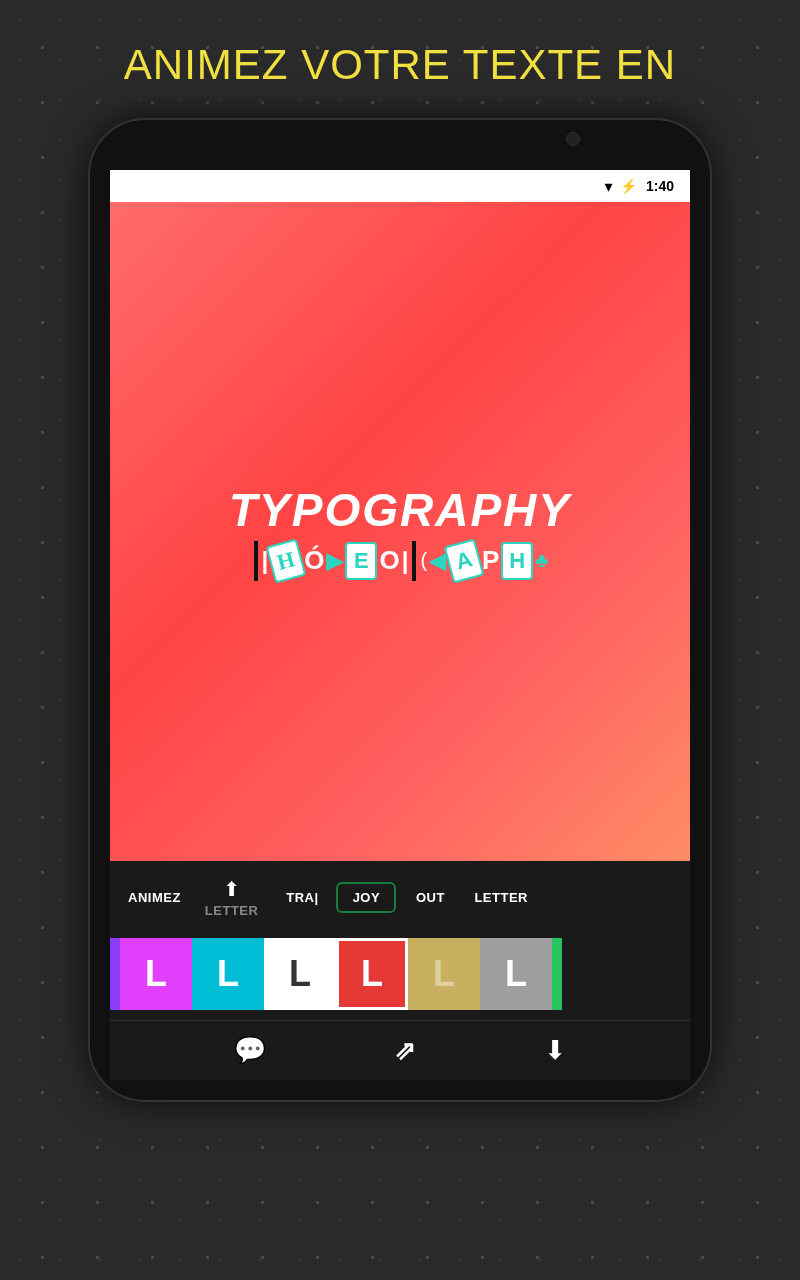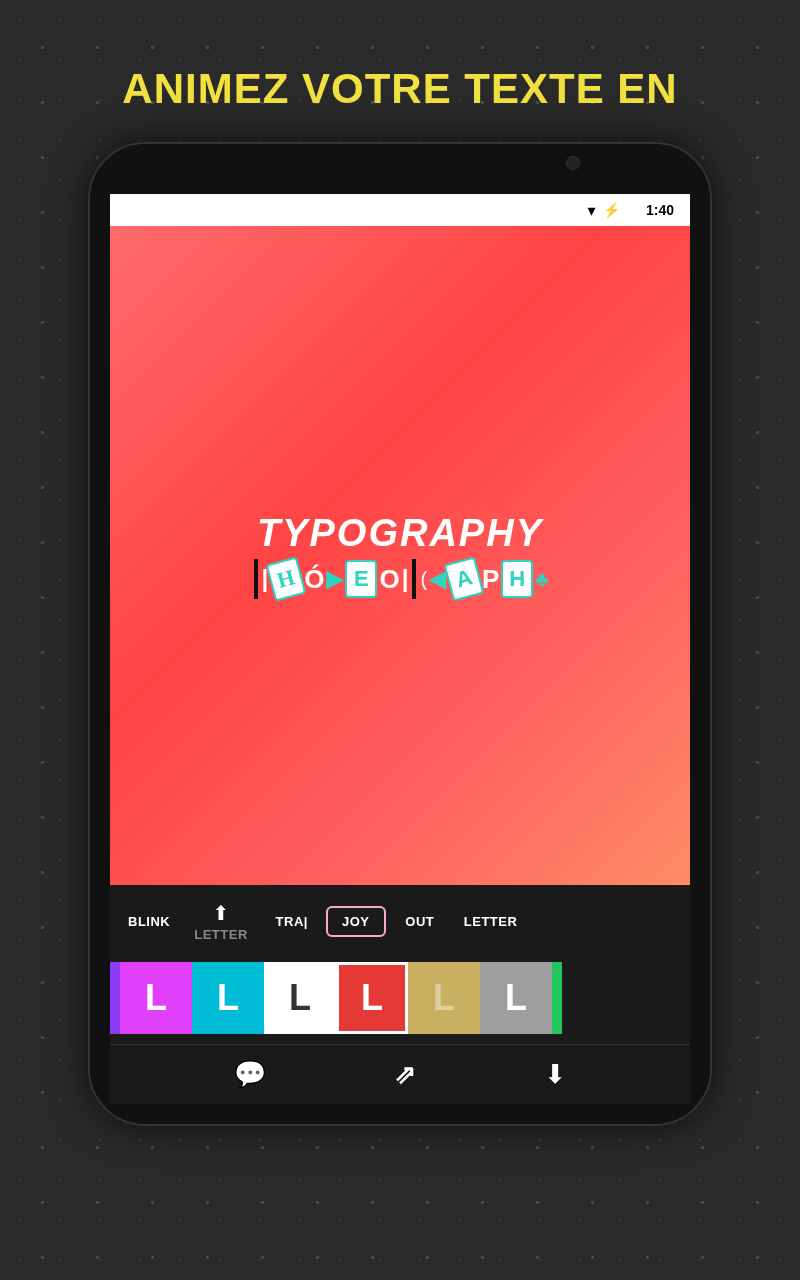--- a/index.html
+++ b/index.html
@@ -26,23 +26,23 @@
       background-image:
         radial-gradient(circle, rgba(255,255,255,0.15) 1.5px, transparent 1.5px);
       background-size: 55px 55px;
       background-position: 15px 20px;
       pointer-events: none;
     }
 
     .headline {
       color: #f0e040;
       font-size: 42px;
-      font-weight: 700;
+      font-weight: 400;
       text-align: center;
-      padding: 64px 60px 30px;
+      padding: 40px 60px 30px;
       line-height: 1.2;
       text-transform: uppercase;
       letter-spacing: 1px;
       z-index: 1;
     }
 
     
     .phone-shell {
       width: 620px;
       height: 980px;
@@ -110,37 +110,36 @@
       justify-content: flex-end;
       padding: 0 16px;
       gap: 8px;
       flex-shrink: 0;
     }
 
     .status-time {
       font-size: 14px;
       font-weight: bold;
       color: #000;
-      margin-left: 17px;
     }
 
     
     .preview-area {
       flex: 1;
       background: linear-gradient(135deg, #ff6b6b 0%, #ff4444 40%, #ff6060 70%, #ff8c66 100%);
       display: flex;
       flex-direction: column;
       align-items: center;
       justify-content: center;
       position: relative;
       overflow: hidden;
     }
 
     .preview-text-top {
-      font-size: 38px;
+      font-size: 46px;
       font-weight: 900;
       color: white;
       letter-spacing: 2px;
       text-align: right;
       font-style: italic;
     }
 
     .preview-text-animated {
       display: flex;
       align-items: center;
@@ -198,21 +197,21 @@
       flex-direction: column;
       align-items: center;
       justify-content: center;
       padding: 6px 10px;
       border-radius: 6px;
       cursor: pointer;
       min-width: 60px;
     }
 
     .anim-tab.active {
-      border: 2px solid #f9a8d4;
+      border: 2px solid #15803d;
     }
 
     .anim-tab-label {
       font-size: 13px;
       font-weight: 700;
       color: white;
       letter-spacing: 0.5px;
     }
 
     .anim-tab-icon {
@@ -315,21 +314,21 @@
         <span class="anim-letter" style="color:white;font-size:26px;font-weight:900;">P</span>
         <span class="anim-letter teal">H</span>
         <span style="color:#2dd4bf;font-size:20px;">♣</span>
       </div>
     </div>
 
     <div class="bottom-panel">
 
       <div class="anim-tabs">
         <div class="anim-tab">
-          <span class="anim-tab-label">BLINK</span>
+          <span class="anim-tab-label">ANIMEZ</span>
         </div>
         <div class="anim-tab" style="min-width:52px;">
           <span class="anim-tab-icon">⬆</span>
           <span class="anim-tab-label" style="font-size:13px;color:#888;">LETTER</span>
         </div>
         <div class="anim-tab">
           <span class="anim-tab-label">TRA|</span>
         </div>
         <div class="anim-tab active">
           <span class="anim-tab-label">JOY</span>

